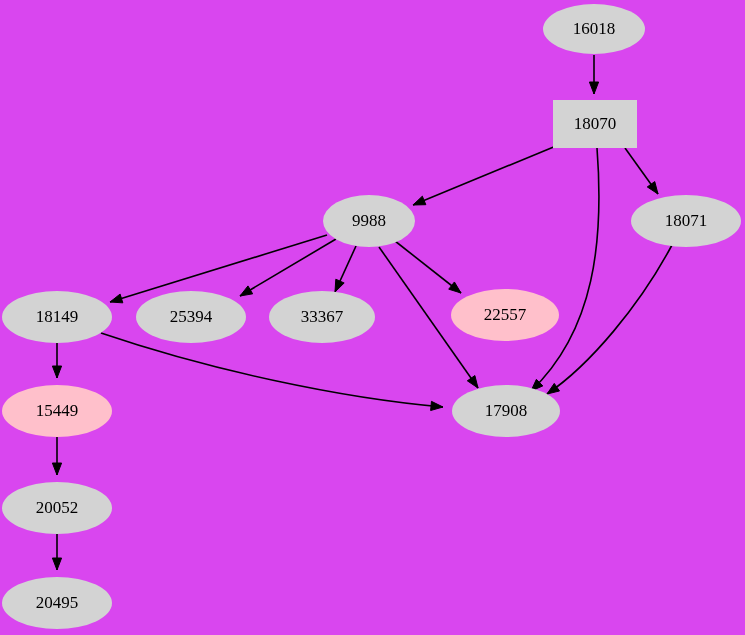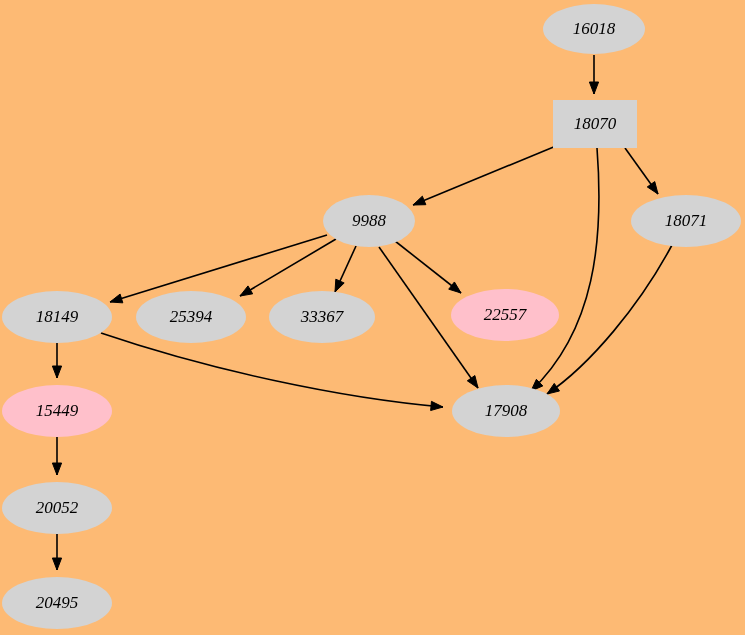--- a/index.html
+++ b/index.html
@@ -41,21 +41,21 @@
     stroke: #000000;
     stroke-width: 1;
   }
   .node-shape {
     stroke: none;
   }
 </style>
 </head>
 <body>
 
-<div id="graph-canvas" style="background: #fdba74; font-style: italic;">
+<div id="graph-canvas" style="background: #d946ef;">
   <svg id="graph-svg" viewBox="0 0 745 635" xmlns="http://www.w3.org/2000/svg">
     <g id="edges-layer">
         <g>
           <path class="edge-path" d="M 594,55 L 594,94" stroke="#000000"></path>
           <polygon class="arrow-head" points="594,94 589.4,82 598.6,82" fill="#000000" stroke="#000000"></polygon>
         </g>
         <g>
           <path class="edge-path" d="M 556,146 L 413,205" stroke="#000000"></path>
           <polygon class="arrow-head" points="413,205 422.3384653552258,196.17089671545023 425.84736066148116,204.6754633551879" fill="#000000" stroke="#000000"></polygon>
         </g>

